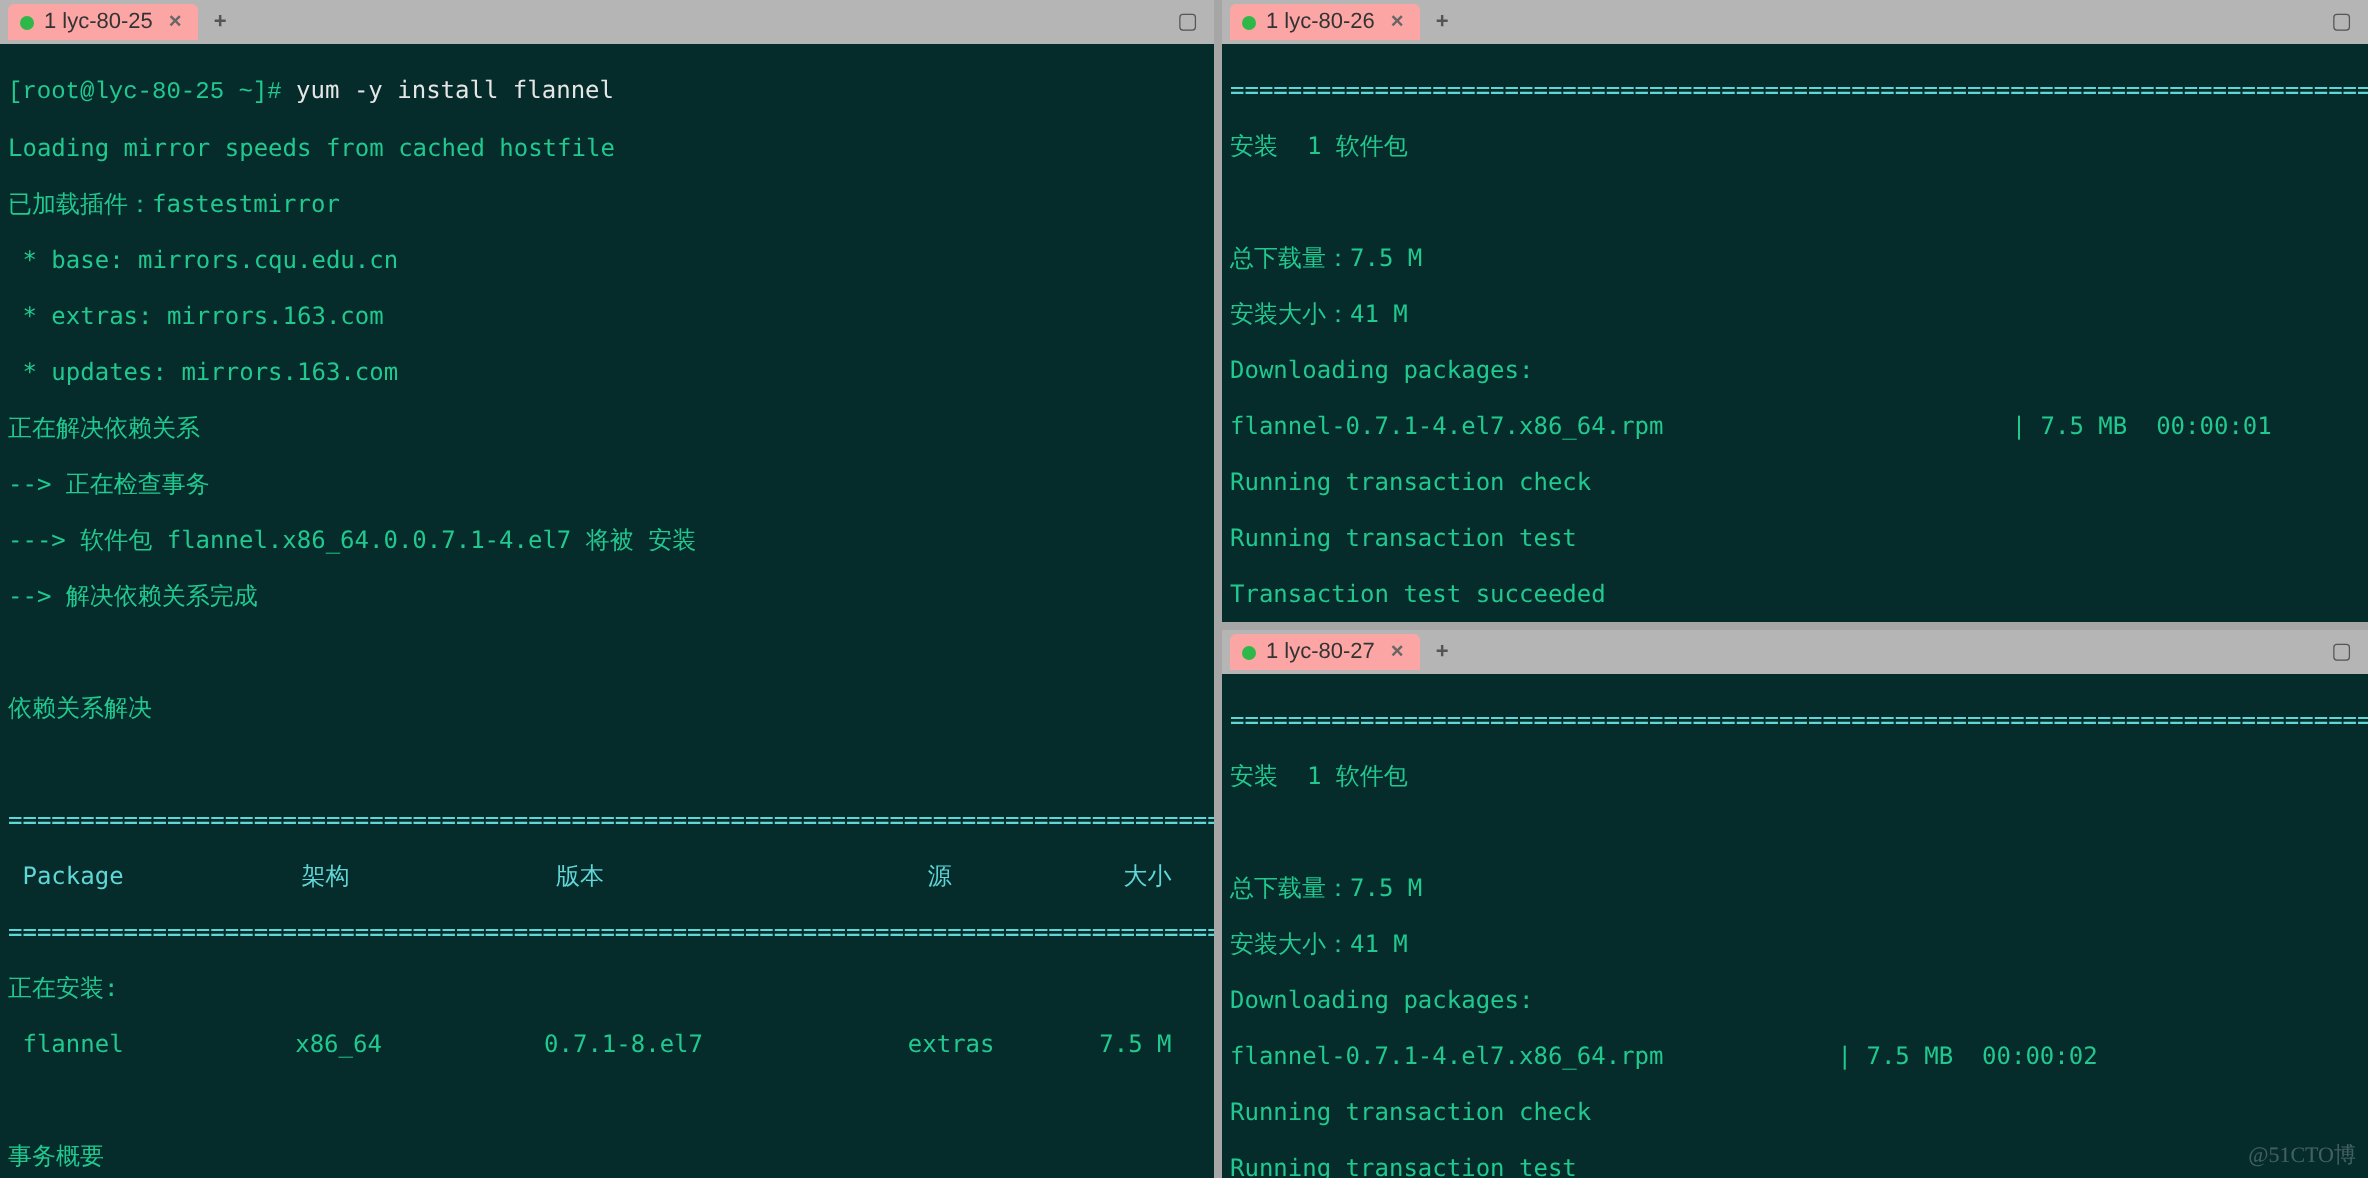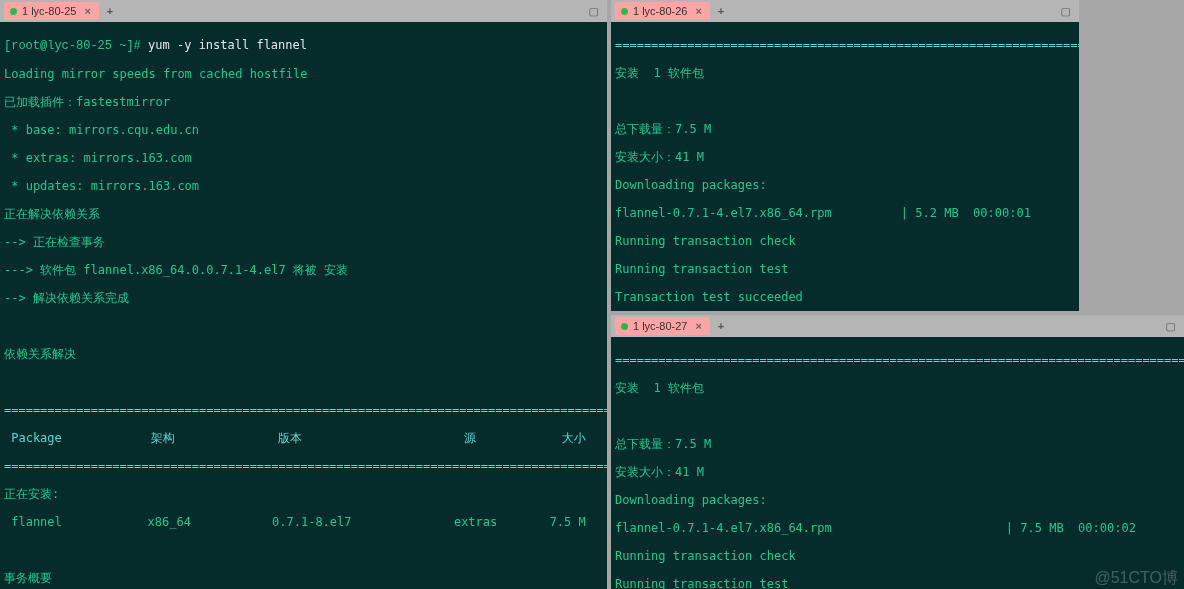--- a/index.html
+++ b/index.html
@@ -44,21 +44,21 @@
   .cyan  { color: #5fd7d7; }
   .wht   { color: #e6e6e6; }
   .row   { display: flex; }
   .col-pkg { width: 150px; }
   .col-arch{ width: 130px; }
   .col-ver { width: 190px; }
   .col-repo{ width: 100px; }
   .col-size{ flex: 1; text-align: right; padding-right: 10px; }
   .watermark{
     position:absolute; right:6px; bottom:4px;
-    font-family:Liberation Sans, sans-serif; font-size:16px;
+    font-family:Liberation Serif, serif; font-size:11px;
     color: rgba(255,255,255,0.25);
     margin-top: 44px;
   }
 </style>
 </head>
 <body>
 
 <div class="panel" style="left:0; top:0; width:607px; height:589px;">
   <div class="tabbar">
     <div class="tab">
@@ -105,38 +105,38 @@
 
 
 
 
 
 
 
   </div>
 </div>
 
-<div class="panel" style="left:611px; top:0; width:468px; height:311px;">
+<div class="panel" style="left:611px; top:0; width:573px; height:311px;">
   <div class="tabbar">
     <div class="tab">
       <span class="dot"></span>
       <span>1 lyc-80-26</span>
       <span class="tab-x">×</span>
     </div>
     <div class="plus">+</div>
     <div class="maxicon">▢</div>
   </div>
   <div class="term">
 <div class="cyan">==========================================================================================</div>
 <div>安装  1 软件包</div>
 <div>&nbsp;</div>
 <div>总下载量：7.5 M</div>
 <div>安装大小：41 M</div>
 <div>Downloading packages:</div>
-<div class="row"><span>flannel-0.7.1-4.el7.x86_64.rpm</span><span style="flex:1;text-align:right;padding-right:8px">| 5.2 MB  00:00:01     </span></div>
+<div class="row"><span>flannel-0.7.1-4.el7.x86_64.rpm</span><span style="flex:1;text-align:right;padding-right:8px">| 7.5 MB  00:00:01     </span></div>
 <div>Running transaction check</div>
 <div>Running transaction test</div>
 <div>Transaction test succeeded</div>
 
 
 
 
 
 
 
@@ -155,21 +155,21 @@
     <div class="plus">+</div>
     <div class="maxicon">▢</div>
   </div>
   <div class="term">
 <div class="cyan">==========================================================================================</div>
 <div>安装  1 软件包</div>
 <div>&nbsp;</div>
 <div>总下载量：7.5 M</div>
 <div>安装大小：41 M</div>
 <div>Downloading packages:</div>
-<div class="row"><span>flannel-0.7.1-4.el7.x86_64.rpm</span><span style="flex:1;text-align:right;padding-right:8px">| 7.5 MB  00:00:02     </span></div>
+<div class="row"><span>flannel-0.7.1-4.el7.x86_64.rpm</span><span style="flex:1;text-align:center;padding-right:8px">| 7.5 MB  00:00:02     </span></div>
 <div>Running transaction check</div>
 <div>Running transaction test</div>
 
 
 
 
 
 
 
 

